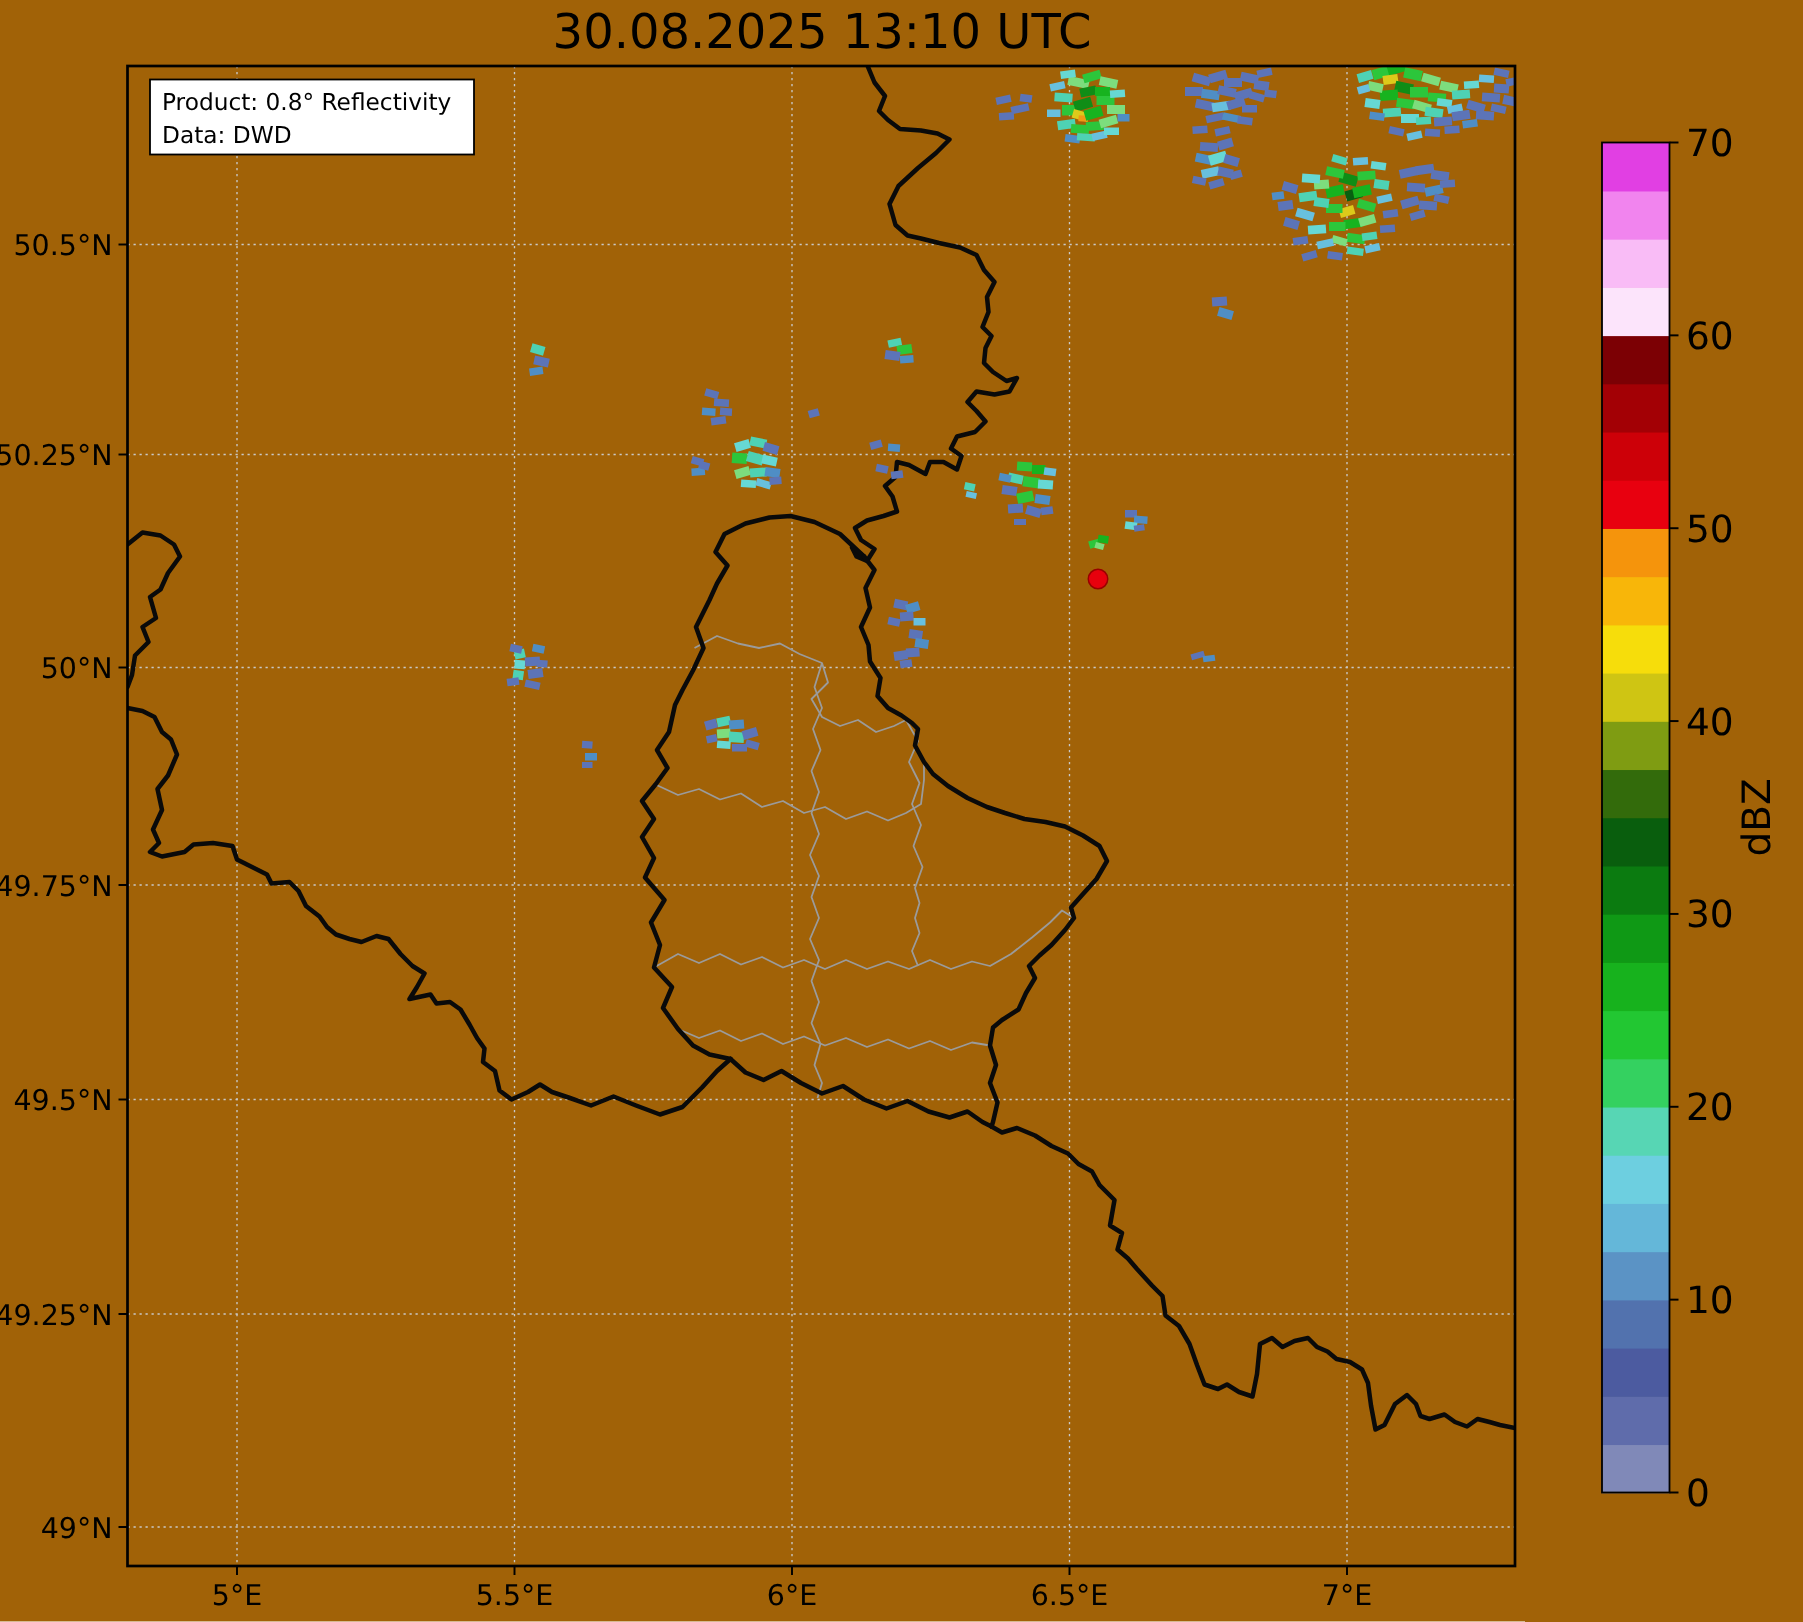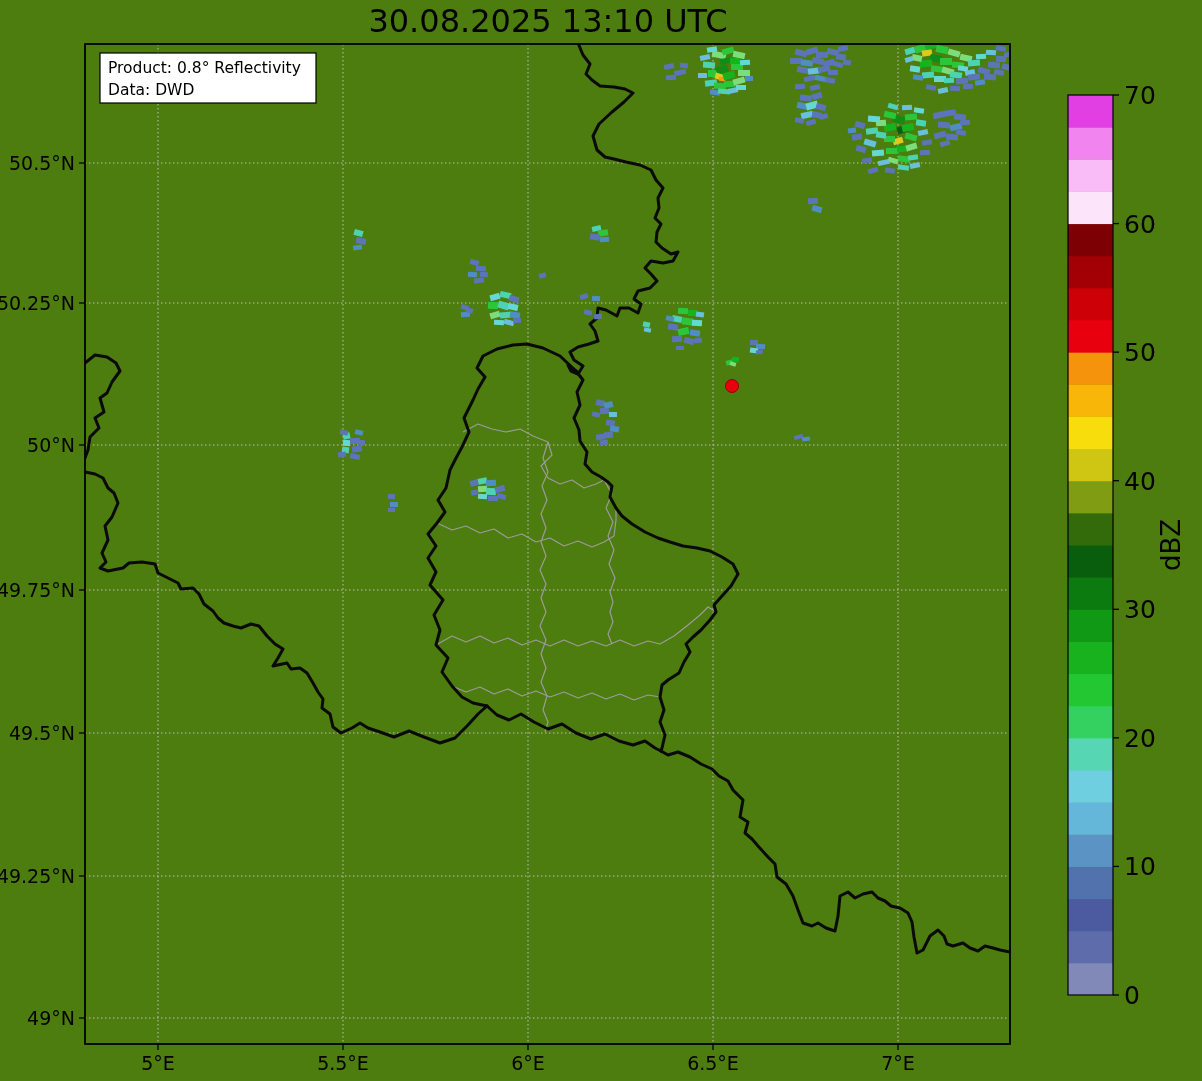--- a/index.html
+++ b/index.html
@@ -1,16 +1,16 @@
 <!DOCTYPE html>
 <html><head>
 <meta charset="utf-8">
 <style>
   html,body{margin:0;padding:0;background:#ffffff;}
-  #fig{position:relative;width:1202px;height:1081px;background:#4d7c0f;
+  #fig{position:relative;width:1202px;height:1081px;background:#a16207;
        font-family:"DejaVu Sans","Liberation Sans",sans-serif;}
   svg{position:absolute;left:0;top:0;}
   text{fill:#000;}
   .title{font-size:32px;}
   .info{font-size:15.5px;}
   .axlab{font-size:19px;}
   .cblab{font-size:25px;}
   .dbz{font-size:26px;}
 </style>
 </head>

